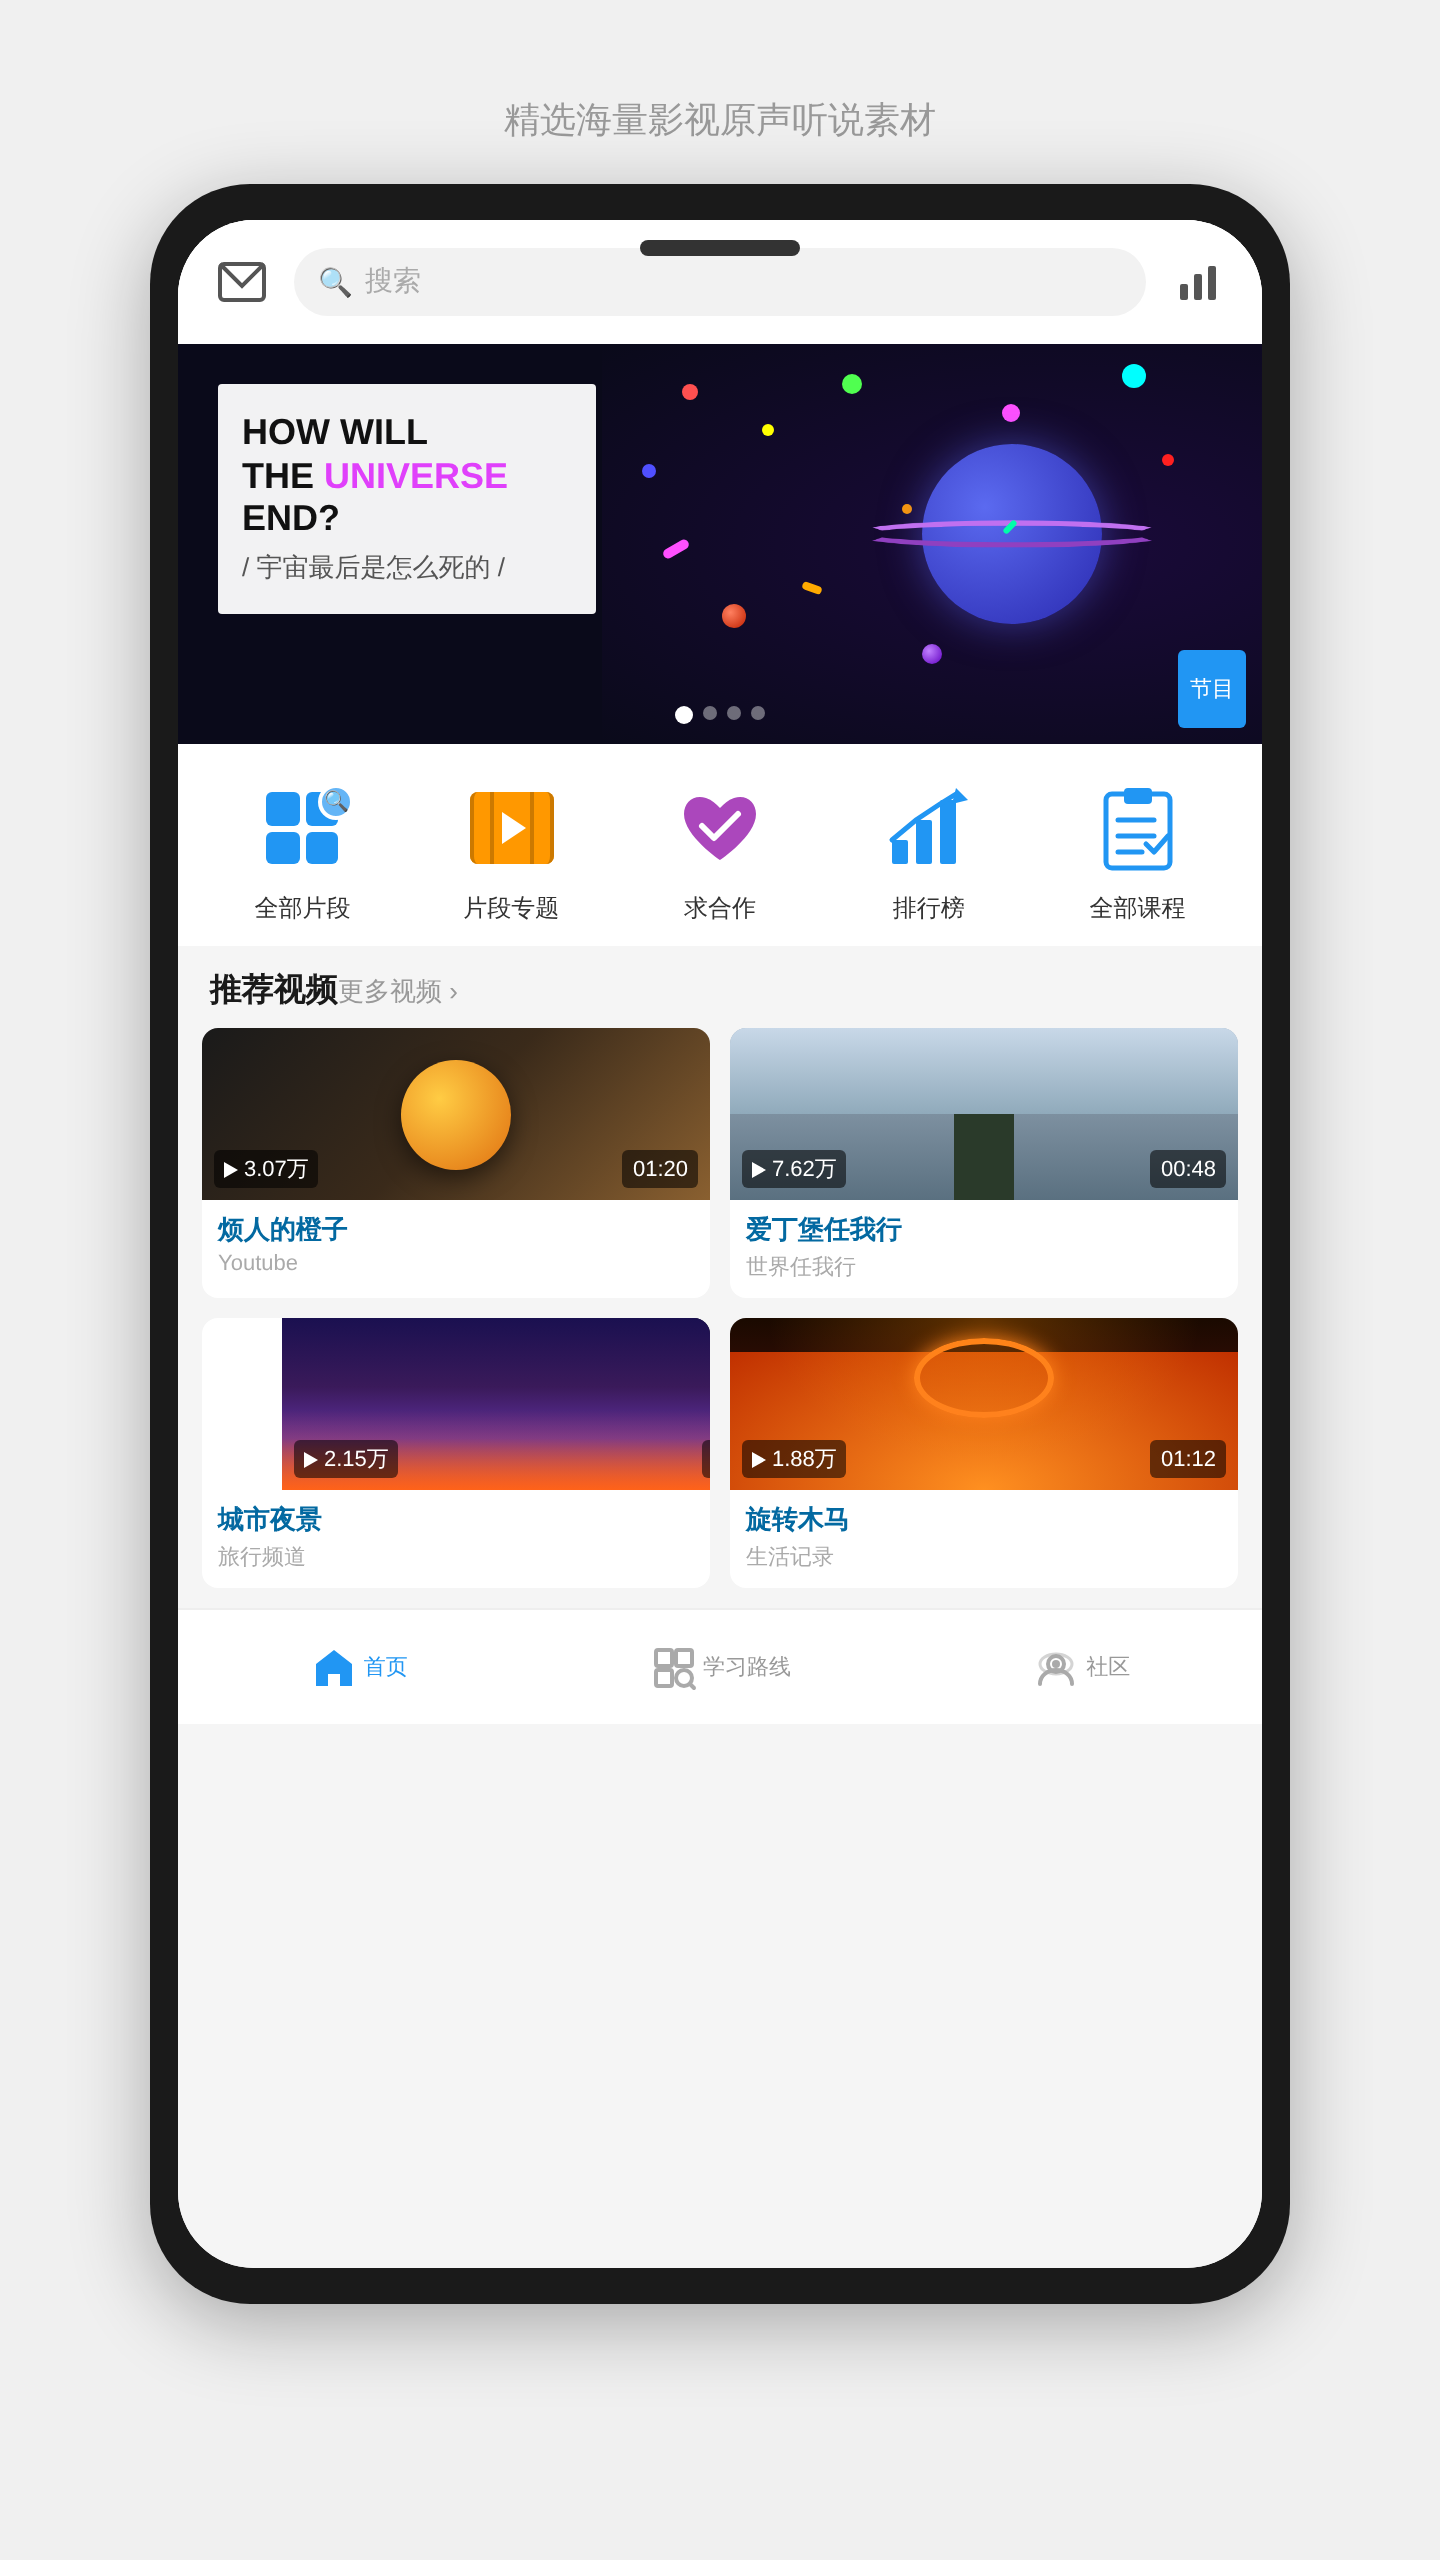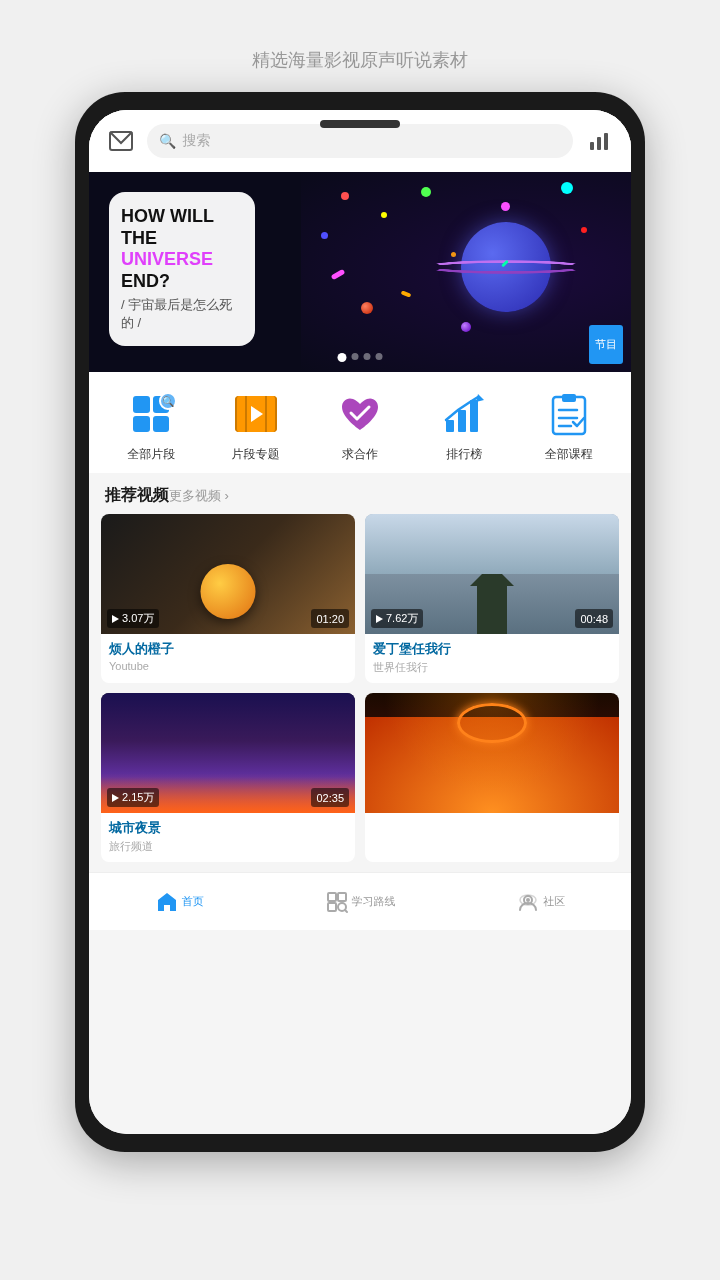--- a/index.html
+++ b/index.html
@@ -133,24 +133,24 @@
       width: 100%;
       height: 100%;
       position: relative;
       display: flex;
       align-items: center;
     }
     .banner-text-box {
       position: absolute;
       left: 20px;
       top: 20px;
-      width: 146px;
+      width: 189px;
       background: rgba(255,255,255,0.95);
       padding: 14px 12px;
-      border-radius: 16px;
+      border-radius: 2px;
       z-index: 2;
     }
     .banner-text-box .line1 {
       font-size: 18px;
       font-weight: 800;
       color: #111;
       line-height: 1.2;
     }
     .banner-text-box .universe {
       color: #e040fb;
@@ -335,21 +335,21 @@
       gap: 10px;
       padding: 0 12px 10px;
     }
     .video-card {
       background: #fff;
       border-radius: 8px;
       overflow: hidden;
     }
     .video-thumb {
       width: 100%;
-      height: 120px;
+      height: 86px;
       position: relative;
       overflow: hidden;
     }
     .thumb-1 {
       background: linear-gradient(135deg, #1a1a1a 0%, #3a2a1a 50%, #8a6030 100%);
     }
     .orange-ball {
       position: absolute;
       bottom: 15px;
       left: 50%;
@@ -366,20 +366,21 @@
     .church-silhouette {
       position: absolute;
       bottom: 0;
       left: 50%;
       transform: translateX(-50%);
       width: 80px;
       height: 70px;
     }
     .thumb-3 {
       background: linear-gradient(180deg, #1a1a2a, #3a2060);
+      margin-left: 40px;
     }
     .city-lights {
       position: absolute;
       bottom: 0;
       width: 100%;
       height: 100%;
       background: linear-gradient(180deg, #1a1050 0%, #3a1a5a 40%, #6030a0 70%, #ff6020 100%);
     }
     .thumb-4 {
       background: linear-gradient(180deg, #1a0a00, #601010);
@@ -679,20 +680,31 @@
             <div class="video-title">城市夜景</div>
             <div class="video-source">旅行频道</div>
           </div>
         </div>
 
         <div class="video-card">
           <div class="video-thumb thumb-4">
             <div class="carousel-img"></div>
             <div class="lights-circle"></div>
             <div style="position:absolute;top:0;left:0;right:0;bottom:0;background:radial-gradient(ellipse at 50% 0%, rgba(255,140,0,0.3), transparent 60%);"></div>
+            <div class="video-stats">
+              <div class="stat-left">
+                <div class="play-tri"></div>
+                <span>1.88万</span>
+              </div>
+              <div class="stat-right">01:12</div>
+            </div>
+          </div>
+          <div class="video-info">
+            <div class="video-title">旋转木马</div>
+            <div class="video-source">生活记录</div>
           </div>
         </div>
 
       </div>
 
       <div class="bottom-nav">
 
         <div class="nav-item active">
           <div class="nav-icon">
             <svg width="24" height="24" viewBox="0 0 24 24" fill="none">

